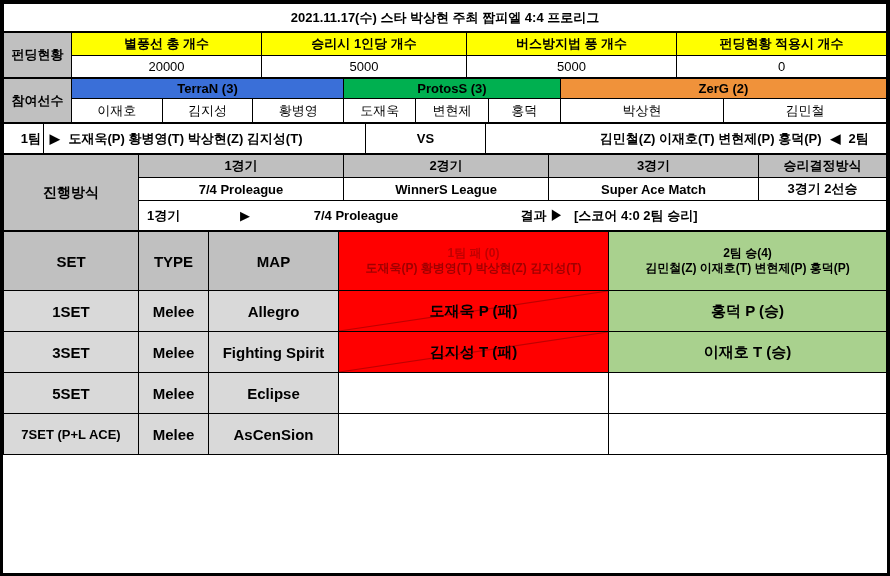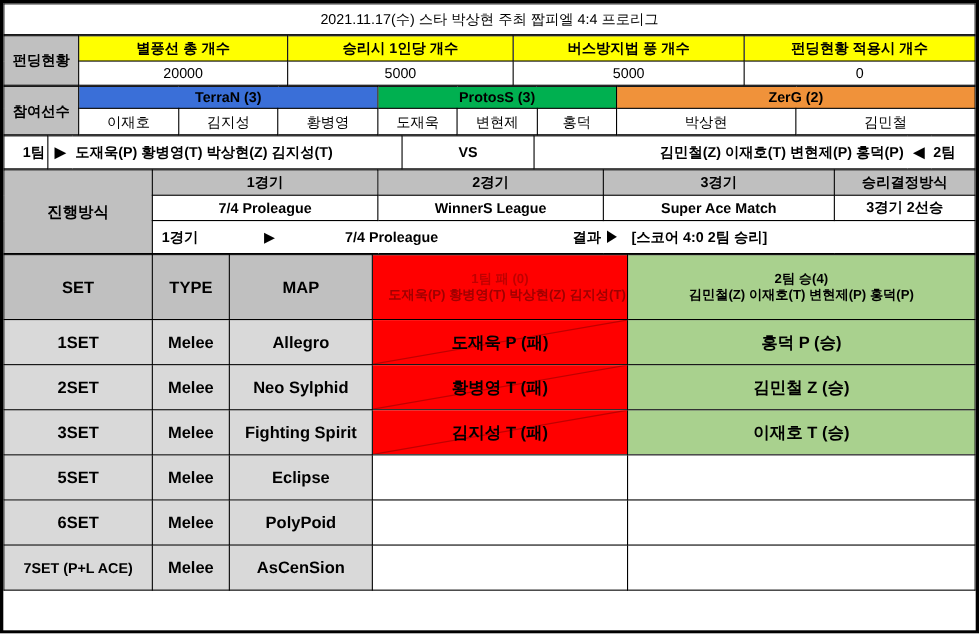--- a/index.html
+++ b/index.html
@@ -32,21 +32,21 @@
     font-size: 13px;
     color: #000000;
     padding: 2px 3px;
     box-sizing: border-box;
     white-space: nowrap;
     overflow: hidden;
   }
   .title-row td {
     height: 28px;
     font-size: 15px;
-    font-weight: normal;
+    font-weight: bold;
     border: none;
     border-bottom: 1px solid #000;
   }
   .b { font-weight: bold; }
   .yellow { background: #ffff00; }
   .grey { background: #c0c0c0; }
   .grey-d { background: #bfbfbf; }
   .white { background: #ffffff; }
   .blue { background: #3a6fd8; color: #ffffff; }
   .green { background: #00b050; color: #ffffff; }
@@ -176,21 +176,21 @@
     </tr>
   </tbody>
     </table>
 
   <table class="grid" id="settable">
     <tbody>
         <tr>
       <td class="grey b" style="width:135px;height:42px;">SET</td>
       <td class="grey b" style="width:70px;">TYPE</td>
       <td class="grey b" style="width:130px;">MAP</td>
-      <td class="red" style="width:232px;padding:14px;text-align:center;">
+      <td class="red" style="width:270px;padding:14px;text-align:center;">
         <div class="t1hdr" style="line-height:15px;">1팀 패 (0)</div>
         <div class="t1hdr2" style="line-height:15px;">도재욱(P)   황병영(T)   박상현(Z)   김지성(T)</div>
       </td>
       <td class="lgreen" style="padding:1px;">
         <div class="b" style="font-size:12px;line-height:15px;">2팀 승(4)</div>
         <div class="b" style="font-size:12px;line-height:15px;">김민철(Z)   이재호(T)   변현제(P)   홍덕(P)</div>
       </td>
     </tr>
 
     <tr>
@@ -199,32 +199,20 @@
       <td class="mapcell">Allegro</td>
       <td class="team1cell">
         <svg class="diagline" viewBox="0 0 270 41" preserveAspectRatio="none">
               <line x1="0" y1="41" x2="270" y2="0" stroke="#c00000" stroke-width="1.2"></line>
             </svg>
         <span class="txt">도재욱 P (패)</span>
       </td>
       <td class="team2cell">홍덕 P (승)</td>
     </tr>
 
-    <tr>
-      <td class="setcell">2SET</td>
-      <td class="typecell">Melee</td>
-      <td class="mapcell">Neo Sylphid</td>
-      <td class="team1cell">
-        <svg class="diagline" viewBox="0 0 270 41" preserveAspectRatio="none">
-              <line x1="0" y1="41" x2="270" y2="0" stroke="#c00000" stroke-width="1.2"></line>
-            </svg>
-        <span class="txt">황병영 T (패)</span>
-      </td>
-      <td class="team2cell">김민철 Z (승)</td>
-    </tr>
 
     <tr>
       <td class="setcell">3SET</td>
       <td class="typecell">Melee</td>
       <td class="mapcell">Fighting Spirit</td>
       <td class="team1cell">
         <svg class="diagline" viewBox="0 0 270 41" preserveAspectRatio="none">
               <line x1="0" y1="41" x2="270" y2="0" stroke="#c00000" stroke-width="1.2"></line>
             </svg>
         <span class="txt">김지성 T (패)</span>
@@ -234,27 +222,20 @@
 
 
     <tr>
       <td class="setcell">5SET</td>
       <td class="typecell">Melee</td>
       <td class="mapcell">Eclipse</td>
       <td class="emptycell"></td>
       <td class="emptycell"></td>
     </tr>
 
-    <tr>
-      <td class="setcell">6SET</td>
-      <td class="typecell">Melee</td>
-      <td class="mapcell">PolyPoid</td>
-      <td class="emptycell"></td>
-      <td class="emptycell"></td>
-    </tr>
 
     <tr>
       <td class="setcell" style="font-size:13px;">7SET (P+L ACE)</td>
       <td class="typecell">Melee</td>
       <td class="mapcell">AsCenSion</td>
       <td class="emptycell"></td>
       <td class="emptycell"></td>
     </tr>
   </tbody>
     </table>

